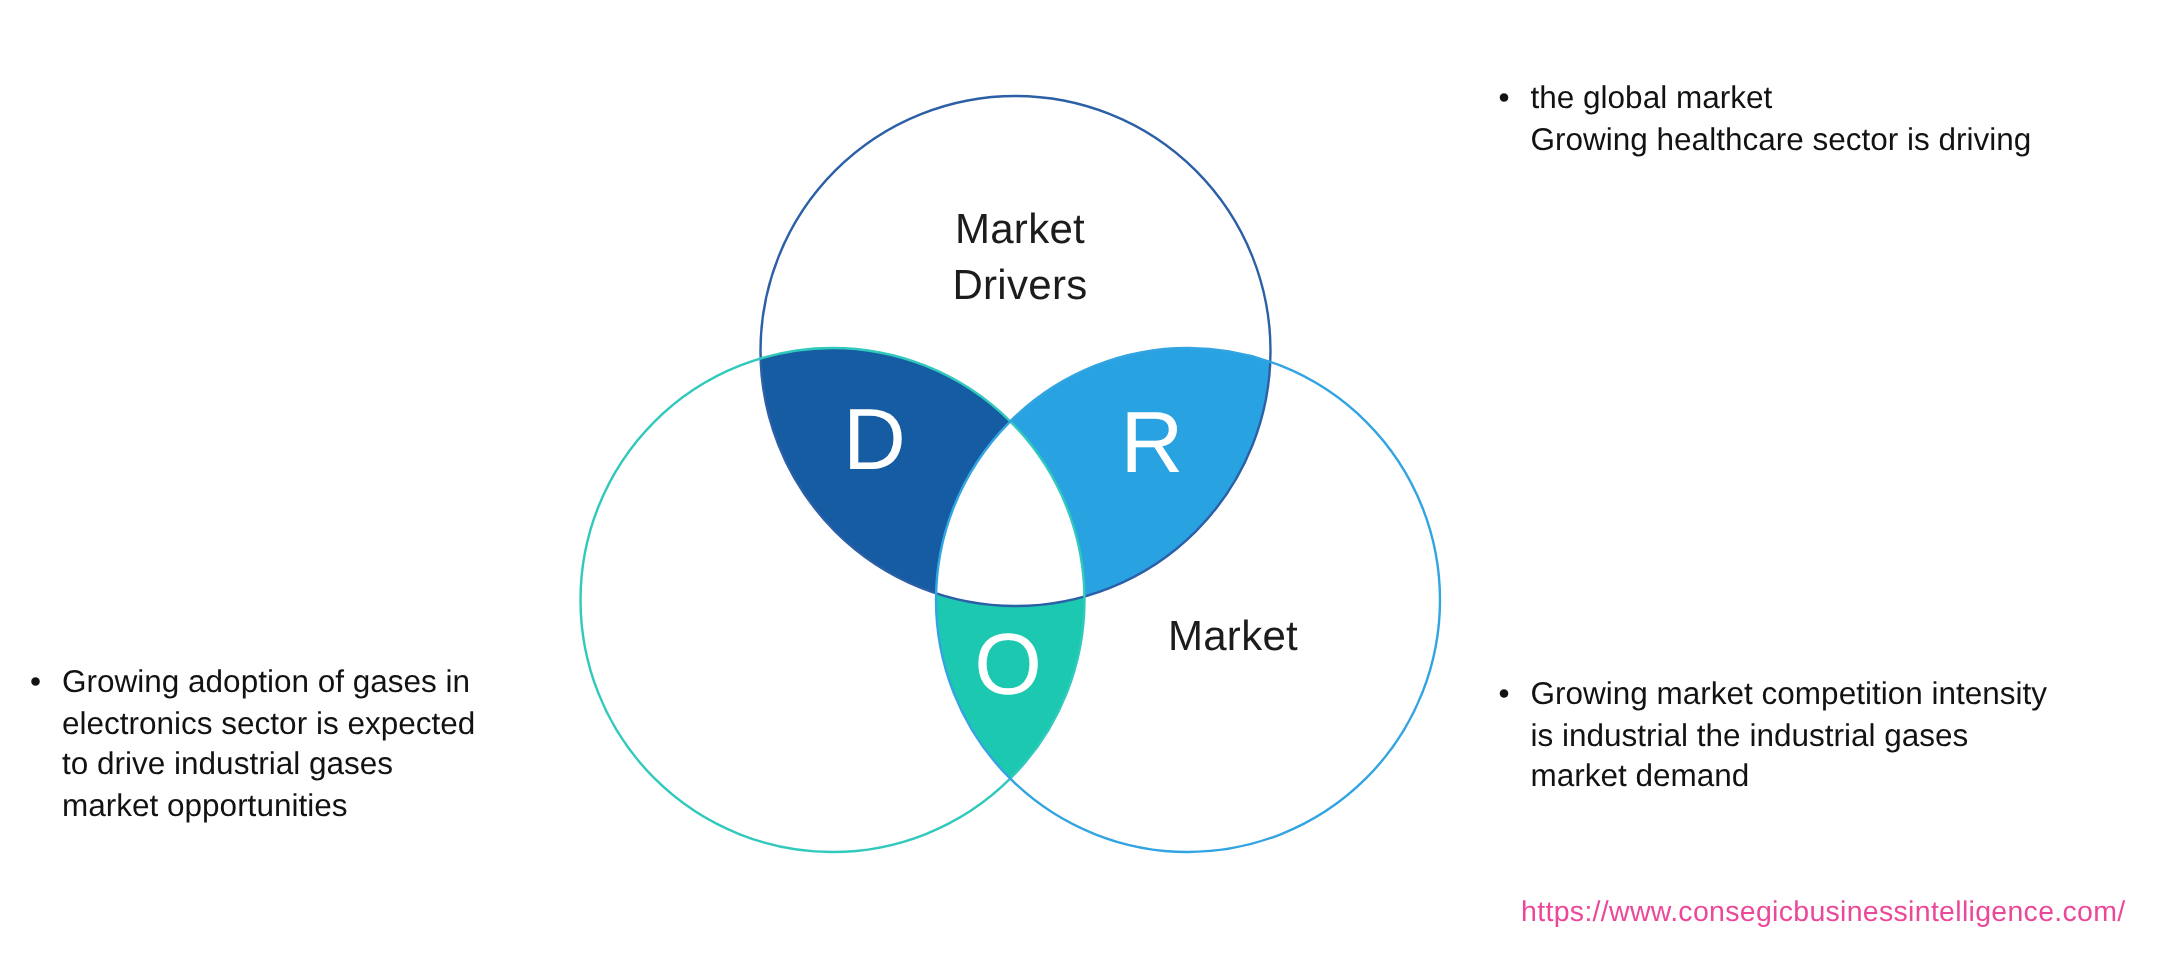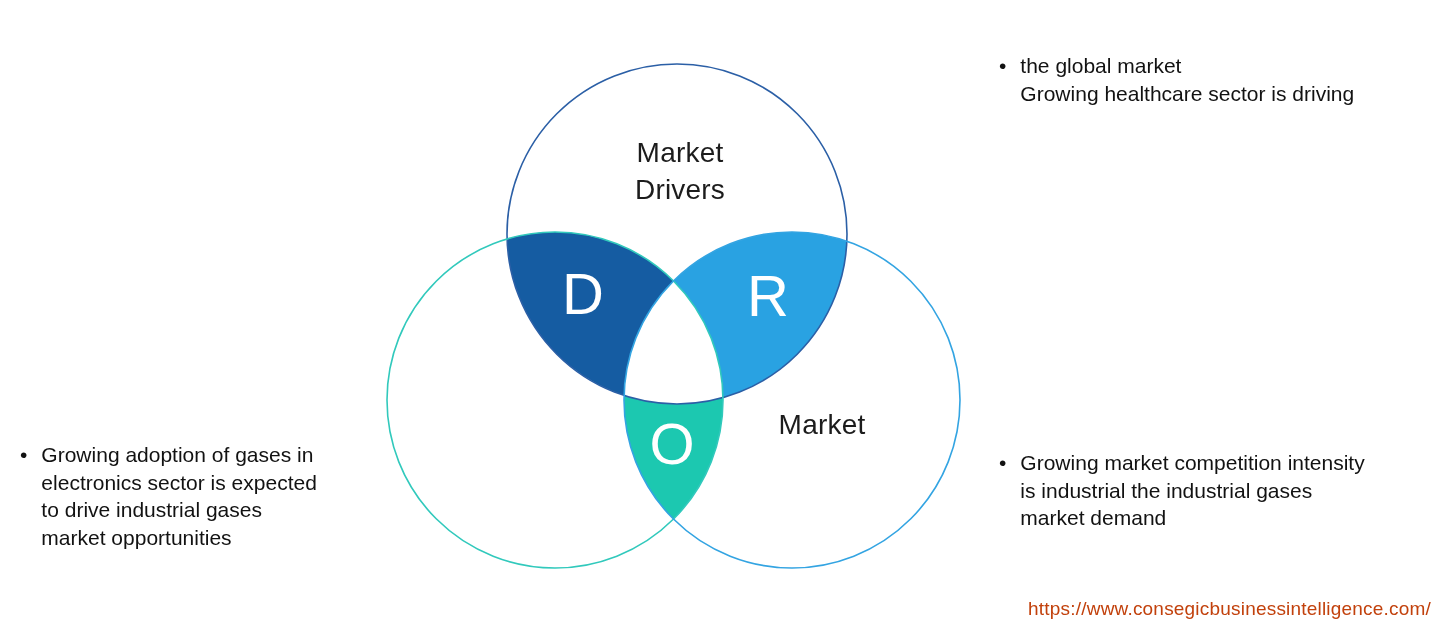--- a/index.html
+++ b/index.html
@@ -33,24 +33,24 @@
     color: #121212;
     font-size: 21px;
     line-height: 27.5px;
     font-weight: 500;
   }
   .note .bullet { flex: 0 0 auto; }
   .note .line { display: block; white-space: nowrap; }
 
   .footer-url {
     position: absolute;
-    right: 22px;
+    right: 36px;
     top: 598px;
     font-size: 19px;
-    color: #c2410c;
+    color: #ec4899;
     letter-spacing: 0.2px;
     white-space: nowrap;
   }
 </style>
 </head>
 <body>
 
 <div class="stage">
 
   <svg class="venn" width="1453" height="643" viewBox="0 0 1453 643">

